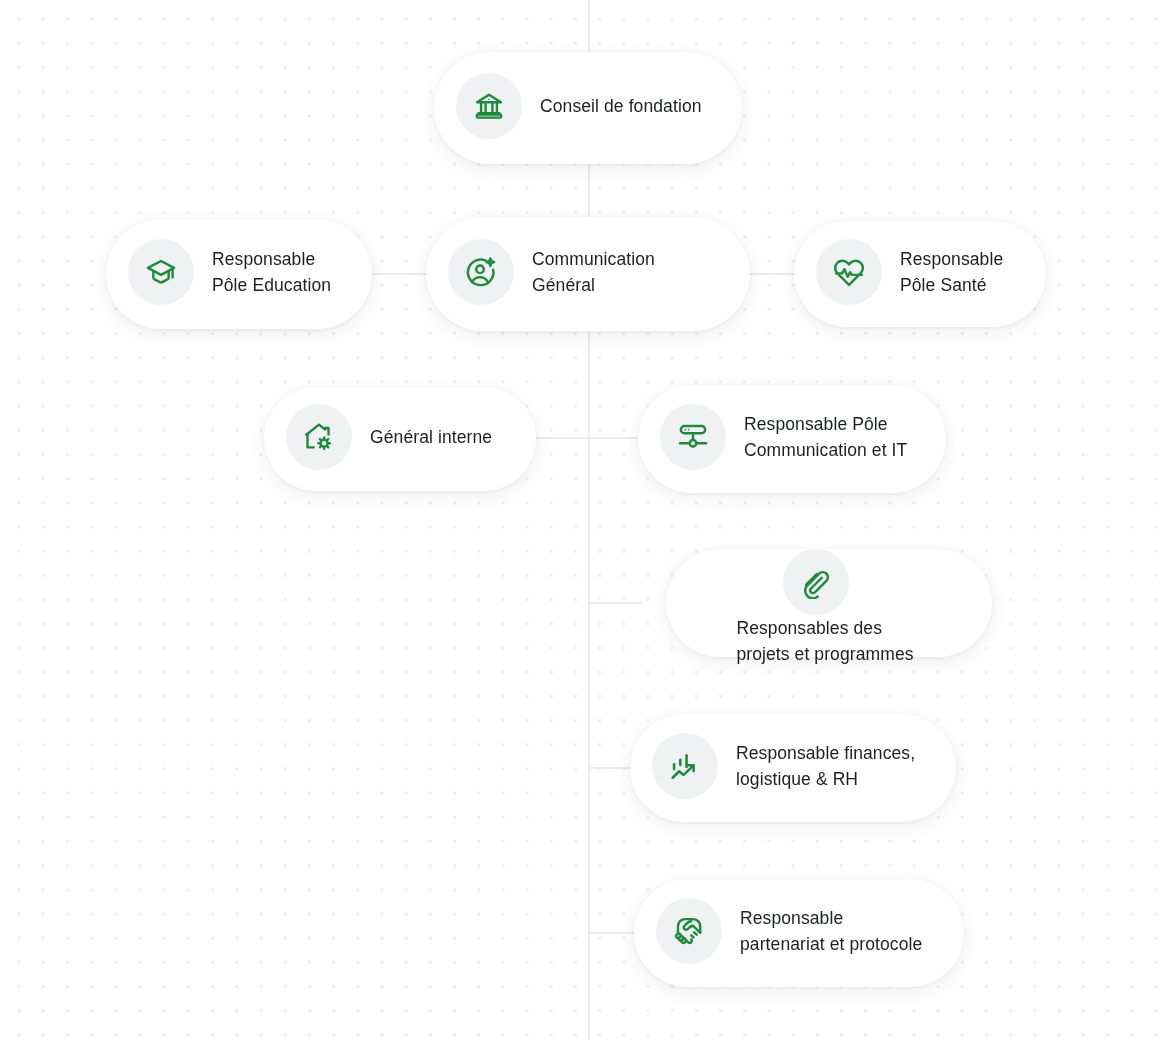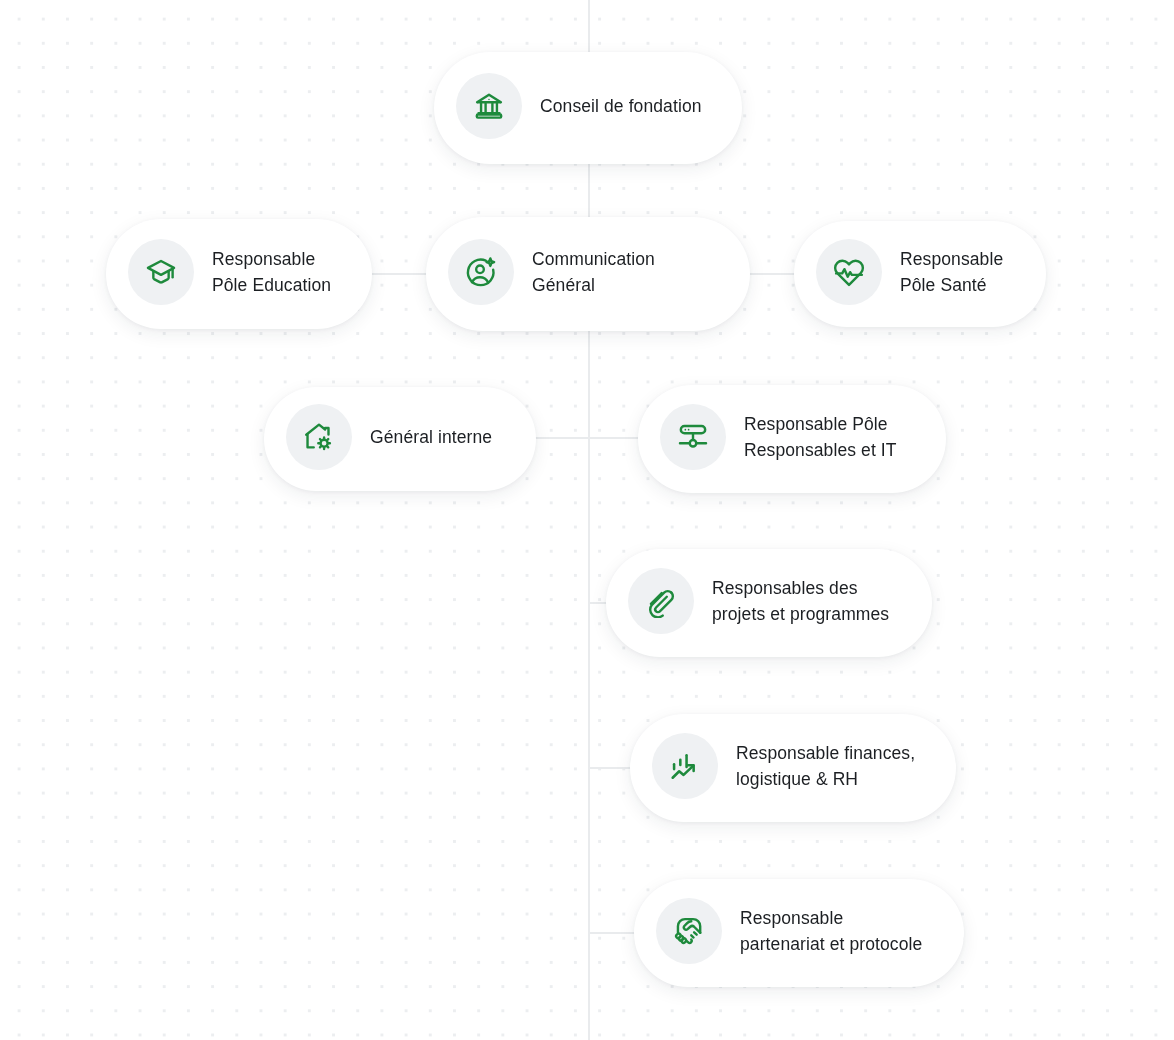--- a/index.html
+++ b/index.html
@@ -70,21 +70,21 @@
     font-family: "Liberation Sans", sans-serif;
   }
 
   
   #node-conseil        { left: 434px; top: 52px;  width: 308px; height: 112px; }
   #node-education      { left: 106px; top: 219px; width: 266px; height: 110px; }
   #node-admin          { left: 426px; top: 217px; width: 324px; height: 114px; }
   #node-sante          { left: 794px; top: 221px; width: 252px; height: 106px; }
   #node-controle       { left: 264px; top: 387px; width: 272px; height: 104px; }
   #node-communication  { left: 638px; top: 385px; width: 308px; height: 108px; }
-  #node-projets        { left: 606px; top: 549px; width: 326px; height: 108px; }
+  #node-projets        { left: 666px; top: 549px; width: 326px; height: 108px; flex-direction: column; }
   #node-finances       { left: 630px; top: 714px; width: 326px; height: 108px; }
   #node-partenariat    { left: 634px; top: 879px; width: 330px; height: 108px; }
 </style>
 </head>
 <body>
 
 <div id="org-canvas">
 
   <div class="conn conn-v" style="left:588px; top:0px; height:56px;"></div>
   <div class="conn conn-v" style="left:588px; top:160px; height:62px;"></div>
@@ -167,21 +167,21 @@
       <svg viewBox="0 0 24 24" fill="none" stroke="#1e8a3c" stroke-width="1.7" stroke-linecap="round" stroke-linejoin="round">
         <rect x="3.4" y="4.2" width="17.2" height="5.2" rx="2.6"></rect>
         <circle cx="6.6" cy="6.8" r="0.6" fill="#1e8a3c" stroke="none"></circle>
         <circle cx="8.9" cy="6.8" r="0.6" fill="#1e8a3c" stroke="none"></circle>
         <path d="M12 9.4v4.6"></path>
         <circle cx="12" cy="16.4" r="2.3"></circle>
         <path d="M2.8 16.4h6.9M14.3 16.4h6.9"></path>
       </svg>
     </span>
     <span class="node-label">Responsable Pôle
-Responsables et IT</span>
+Communication et IT</span>
   </div>
 
   <div class="node" id="node-projets">
     <span class="node-icon">
       <svg viewBox="0 0 24 24" fill="none" stroke="#1e8a3c" stroke-width="1.7" stroke-linecap="round" stroke-linejoin="round">
         <path d="M19.3 6.1a3.6 3.6 0 0 0-5.1 0L5.6 14.7a5.4 5.4 0 0 0 7.6 7.6"></path>
         <path d="M19.3 6.1a3.6 3.6 0 0 1 0 5.1l-8.1 8.1a1.9 1.9 0 0 1-2.7-2.7l7.6-7.6"></path>
         <path d="M4.9 14l7.6-7.6"></path>
       </svg>
     </span>

